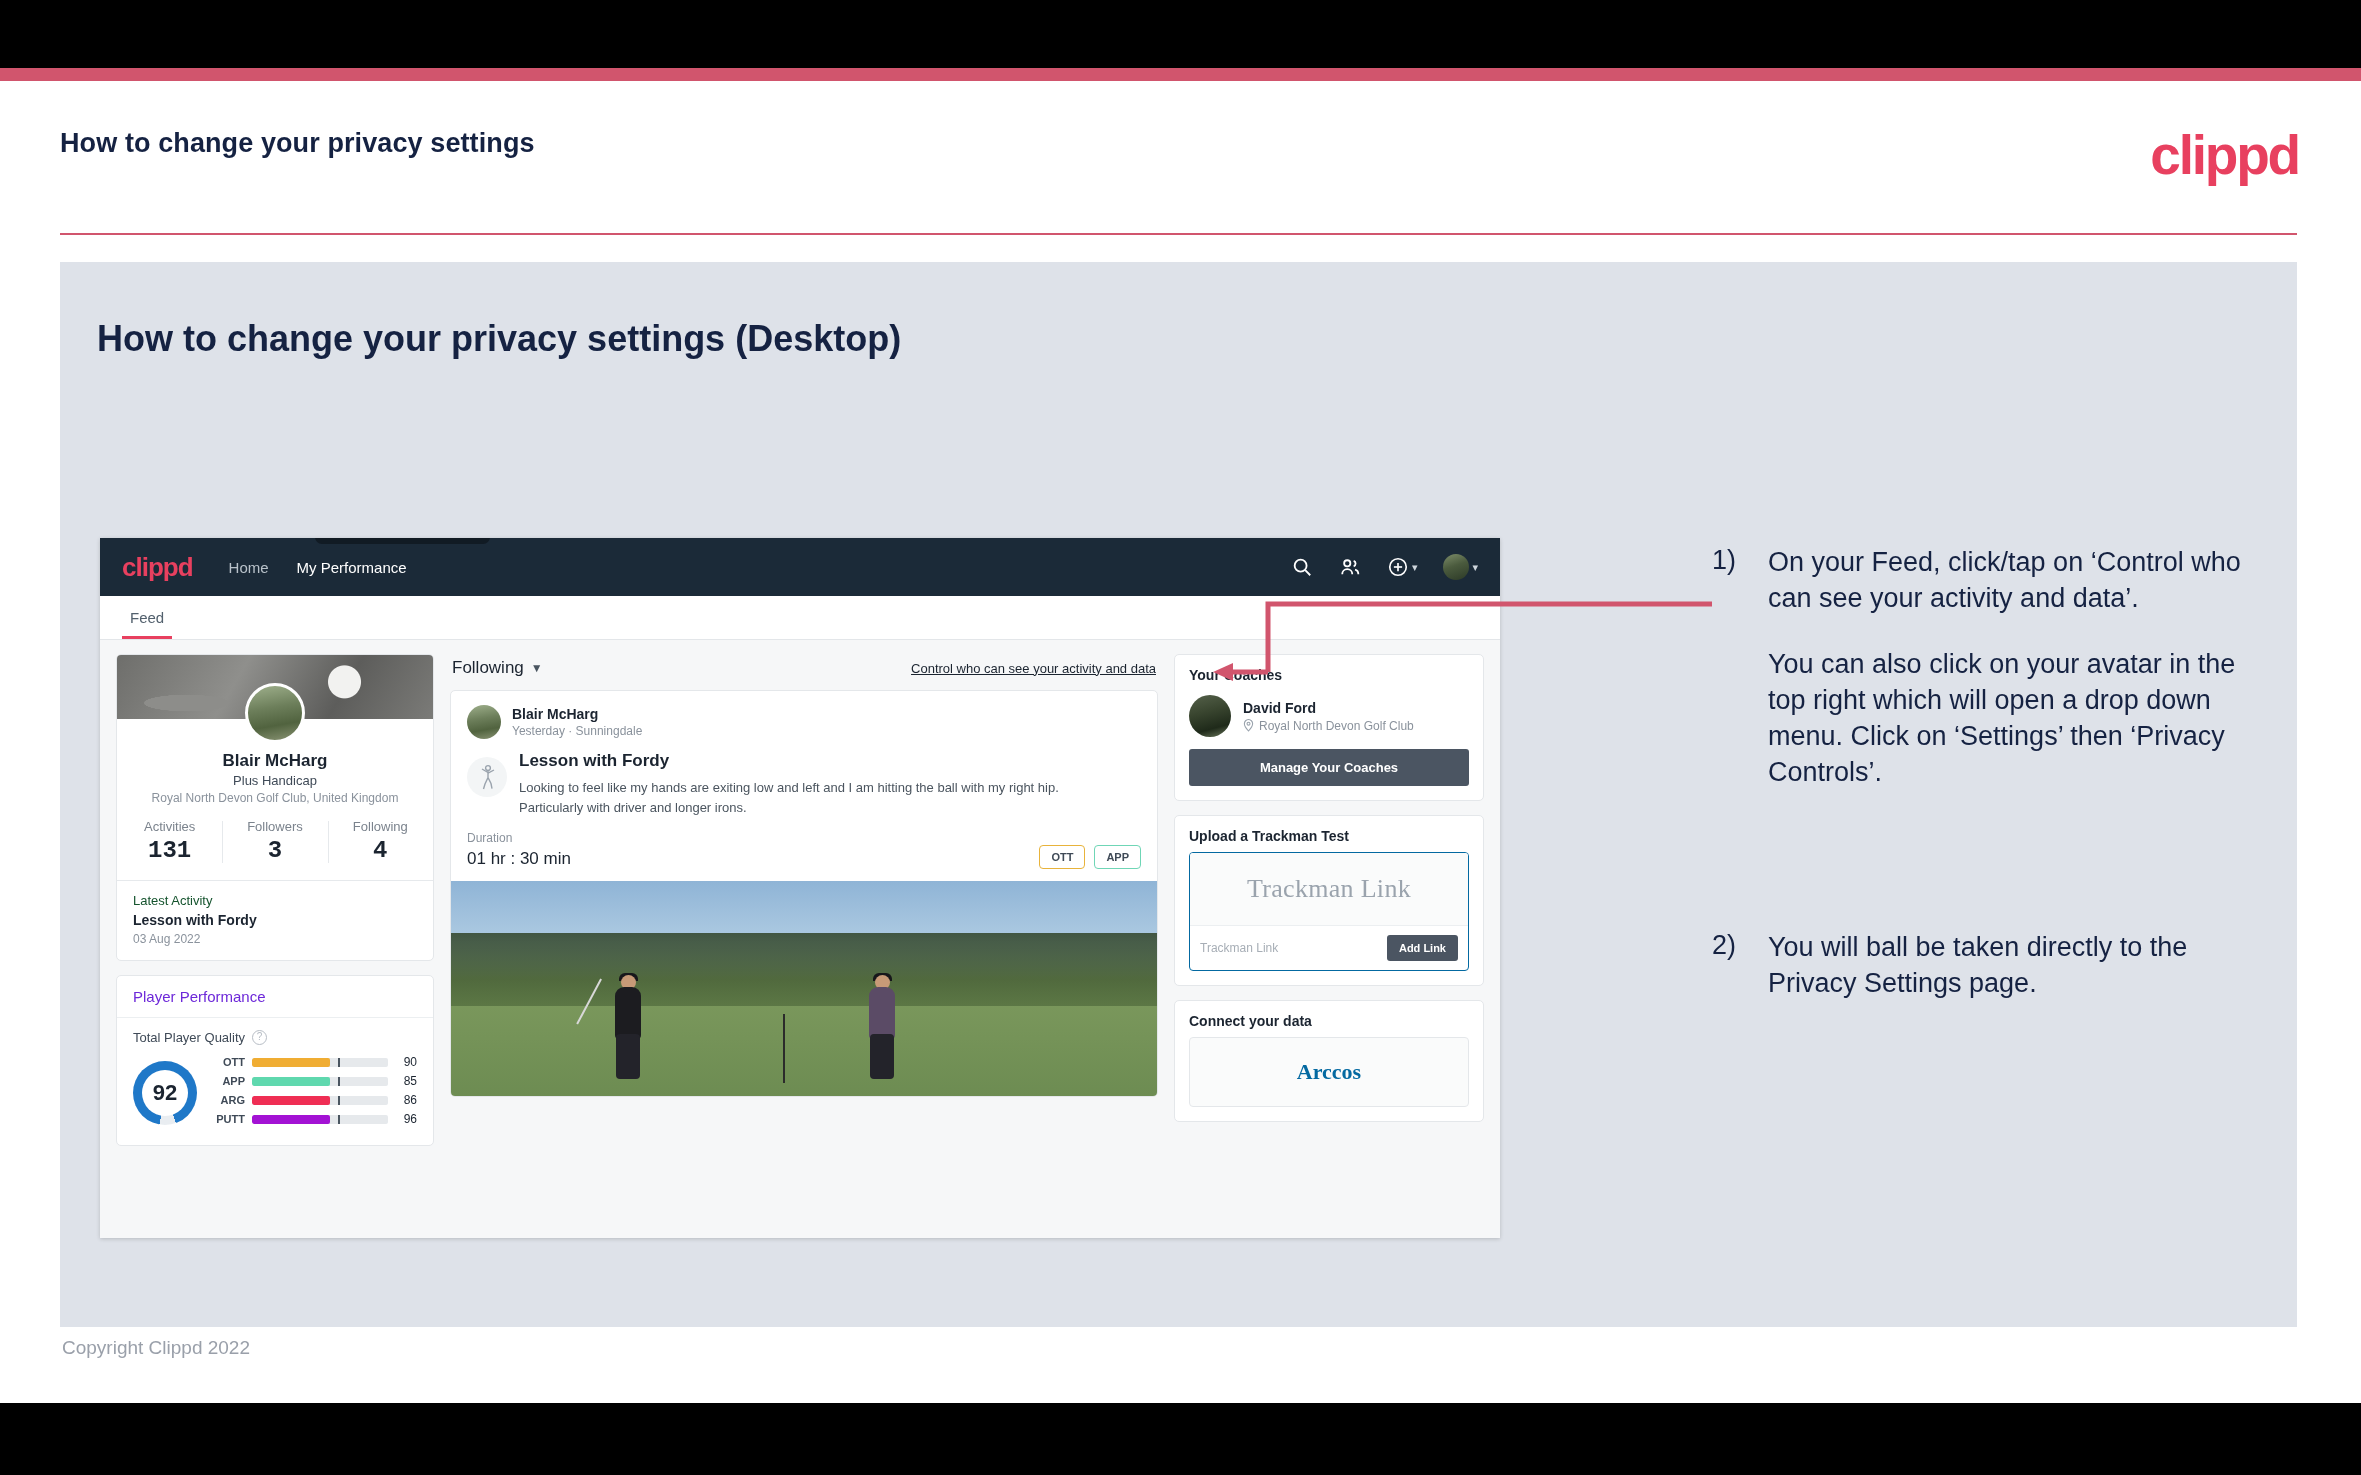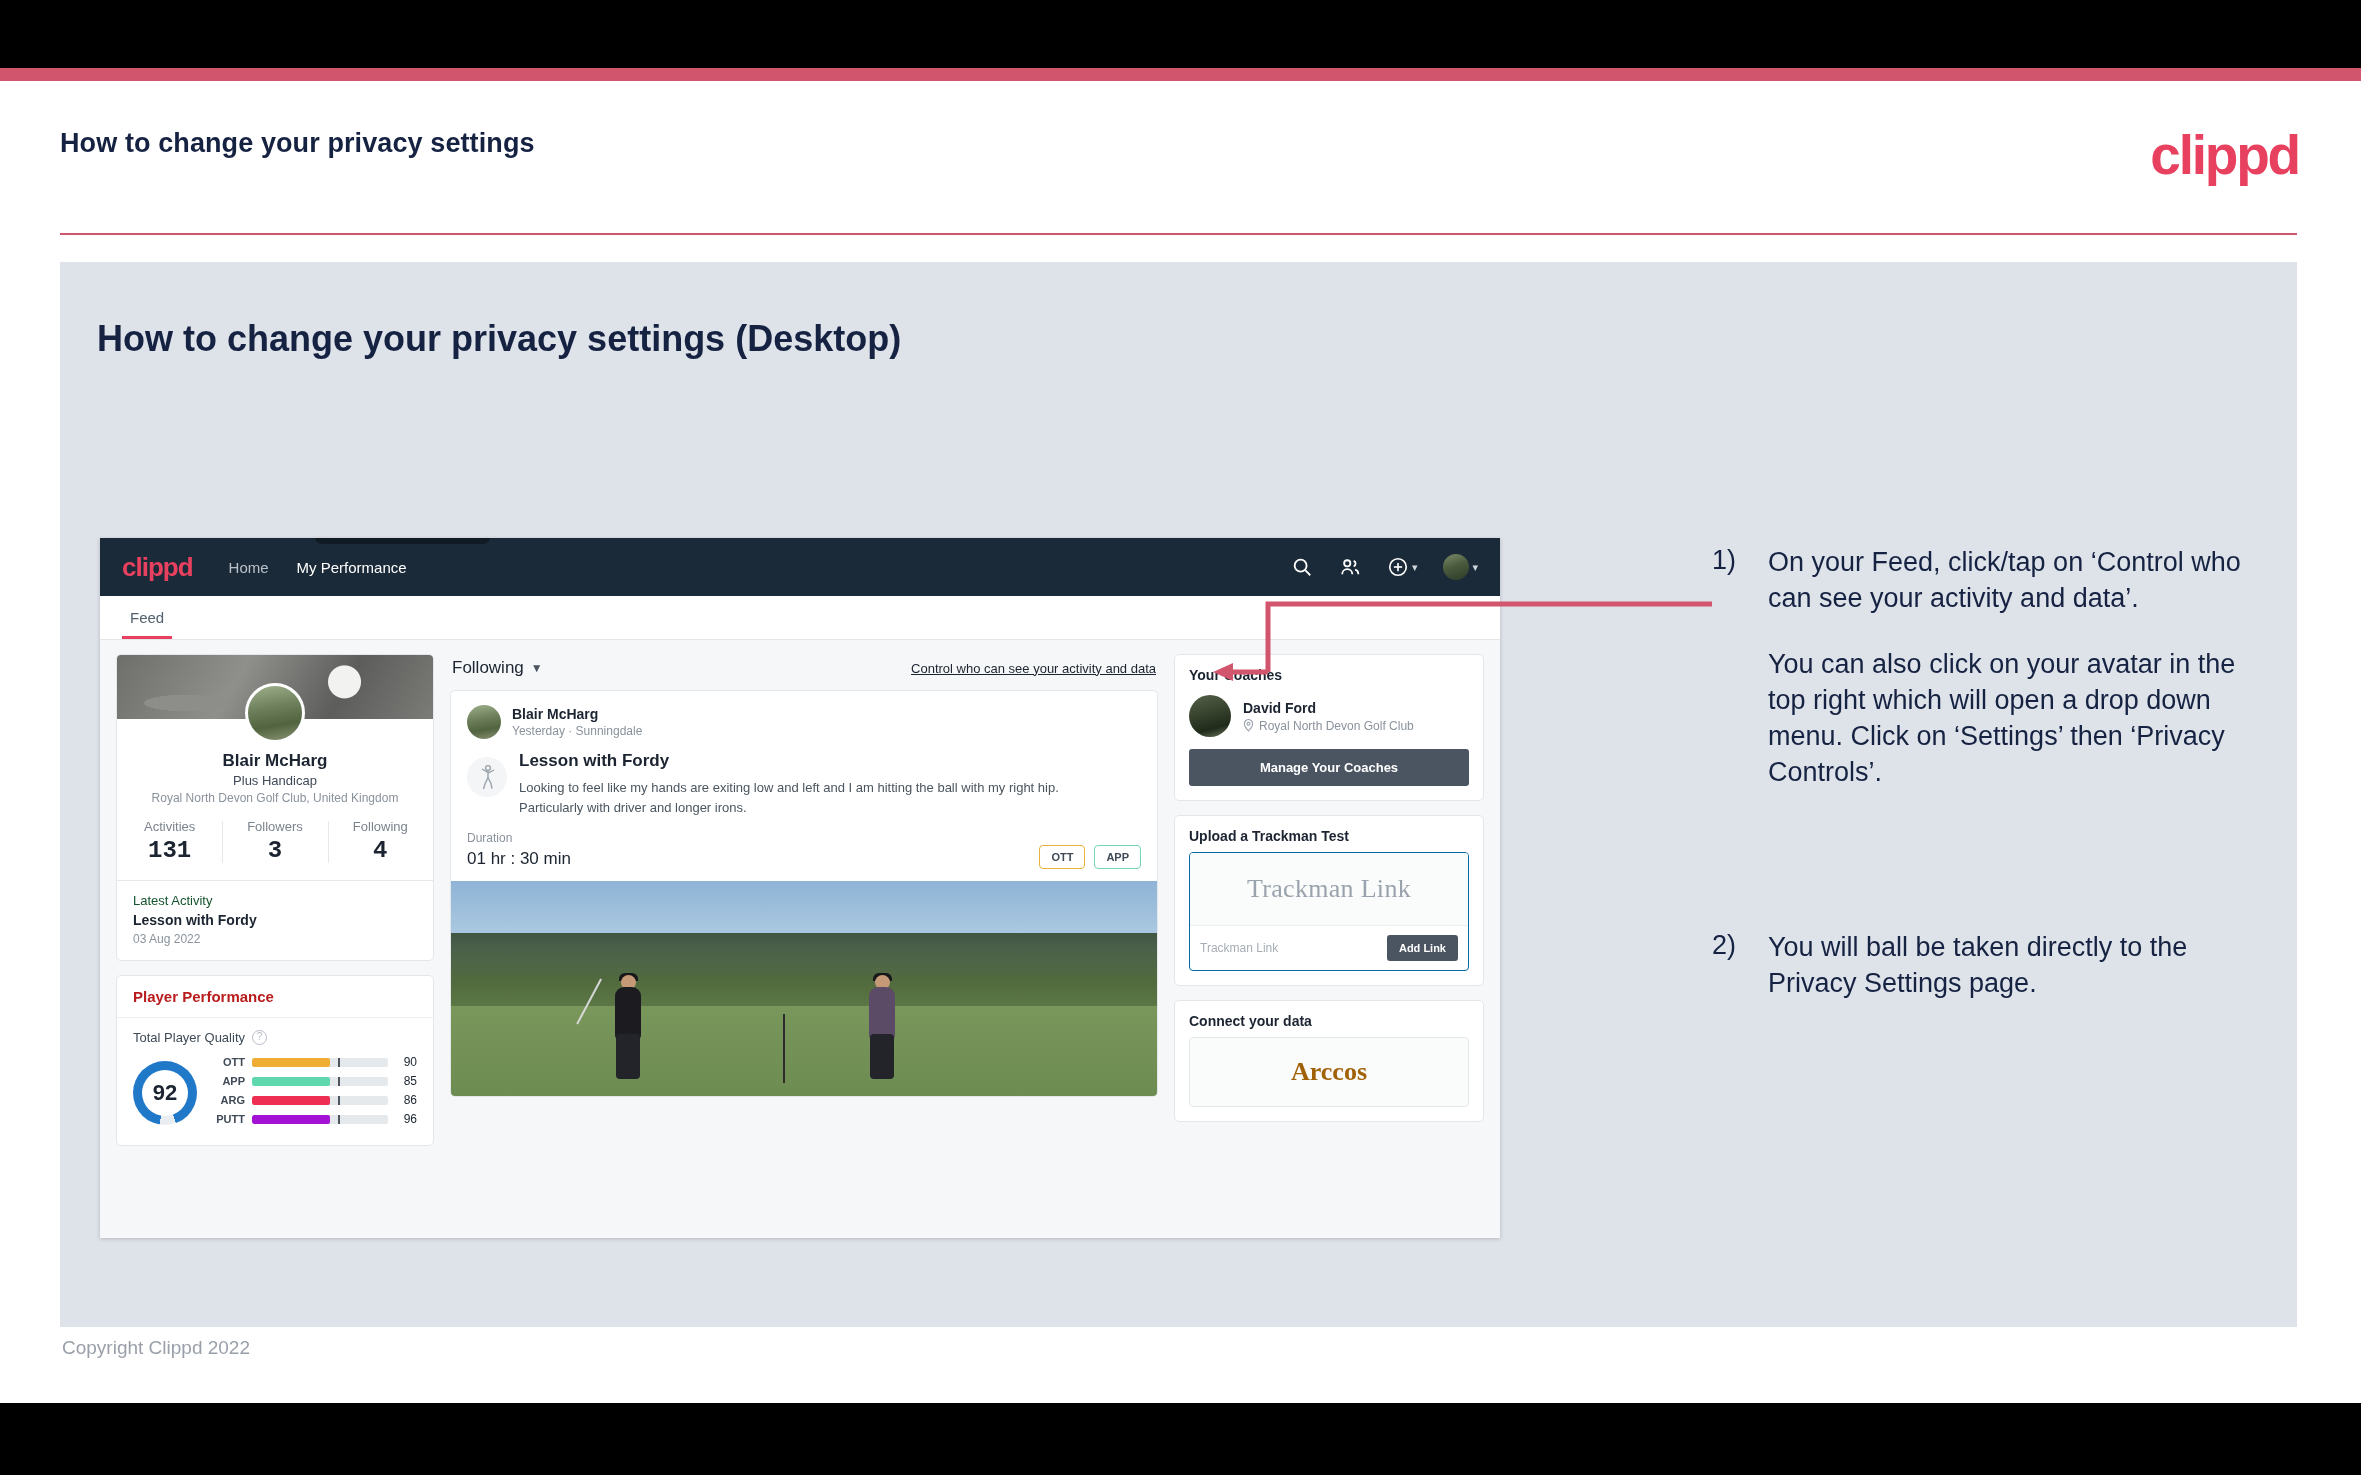--- a/index.html
+++ b/index.html
@@ -127,21 +127,21 @@
   .stat-label { font-size:13px; color:#7b838d; }
   .stat-value { font-size:24px; font-weight:700; color:#1b2430; margin-top:3px;font-family:Liberation Mono, monospace; }
   .divider { height:1px; background:#e6e9ec; }
   .latest { padding:12px 16px 14px 16px; }
   .latest-l { font-size:13px; color:#14532d; }
   .latest-t { font-size:14px; font-weight:700; color:#1b2430; margin-top:4px; }
   .latest-d { font-size:12px; color:#8a929c; margin-top:4px; }
 
   
   .card-head {
-    padding:12px 16px; font-size:15px; font-weight:700; color:#b91c1c;
+    padding:12px 16px; font-size:15px; font-weight:400; color:#6d28d9;
     border-bottom:1px solid #eceff1;
   }
   .tpq-row { padding:12px 16px 10px 16px; display:flex; align-items:center; gap:7px; }
   .tpq-label { font-size:13px; color:#3f4a57; }
   .q-ico {
     width:15px; height:15px; border-radius:50%; border:1.4px solid #b6bcc4;
     color:#b6bcc4; font-size:10px; line-height:12px; text-align:center;
   }
   .perf { display:flex; align-items:center; padding:0 16px 14px 16px; gap:14px; }
   .ring {
@@ -260,21 +260,21 @@
   }
   .upload-input { flex:1; font-size:12px; color:#a7aeb6; }
   .btn-add {
     background:#4b5562; color:#fff; font-size:11px; font-weight:700;
     padding:7px 12px; border-radius:3px;
   }
   .arccos-box {
     margin:0 14px 14px 14px; border:1px solid #e4e7ea; border-radius:4px;
     height:70px; display:flex; align-items:center; justify-content:center; background:#fafbfb;
   }
-  .arccos-logo { font-family:"Liberation Serif", serif; font-size:26px; font-weight:700; color:#a16207; }
+  .arccos-logo { font-family:"Liberation Serif", serif; font-size:22px; font-weight:700; color:#0369a1; }
 
   
   .callout { position:absolute; left:0; top:0; width:2361px; height:1475px; pointer-events:none; }
 
   
   .instr { position:absolute; left:1712px; top:545px; width:560px; }
   .ins-item { display:flex; gap:16px; margin-bottom:14px; }
   .ins-num { flex:0 0 40px; font-size:27px; color:#152242; }
   .ins-txt { font-size:27px; line-height:1.33; color:#152242; }
   .ins-gap { height:30px; }

